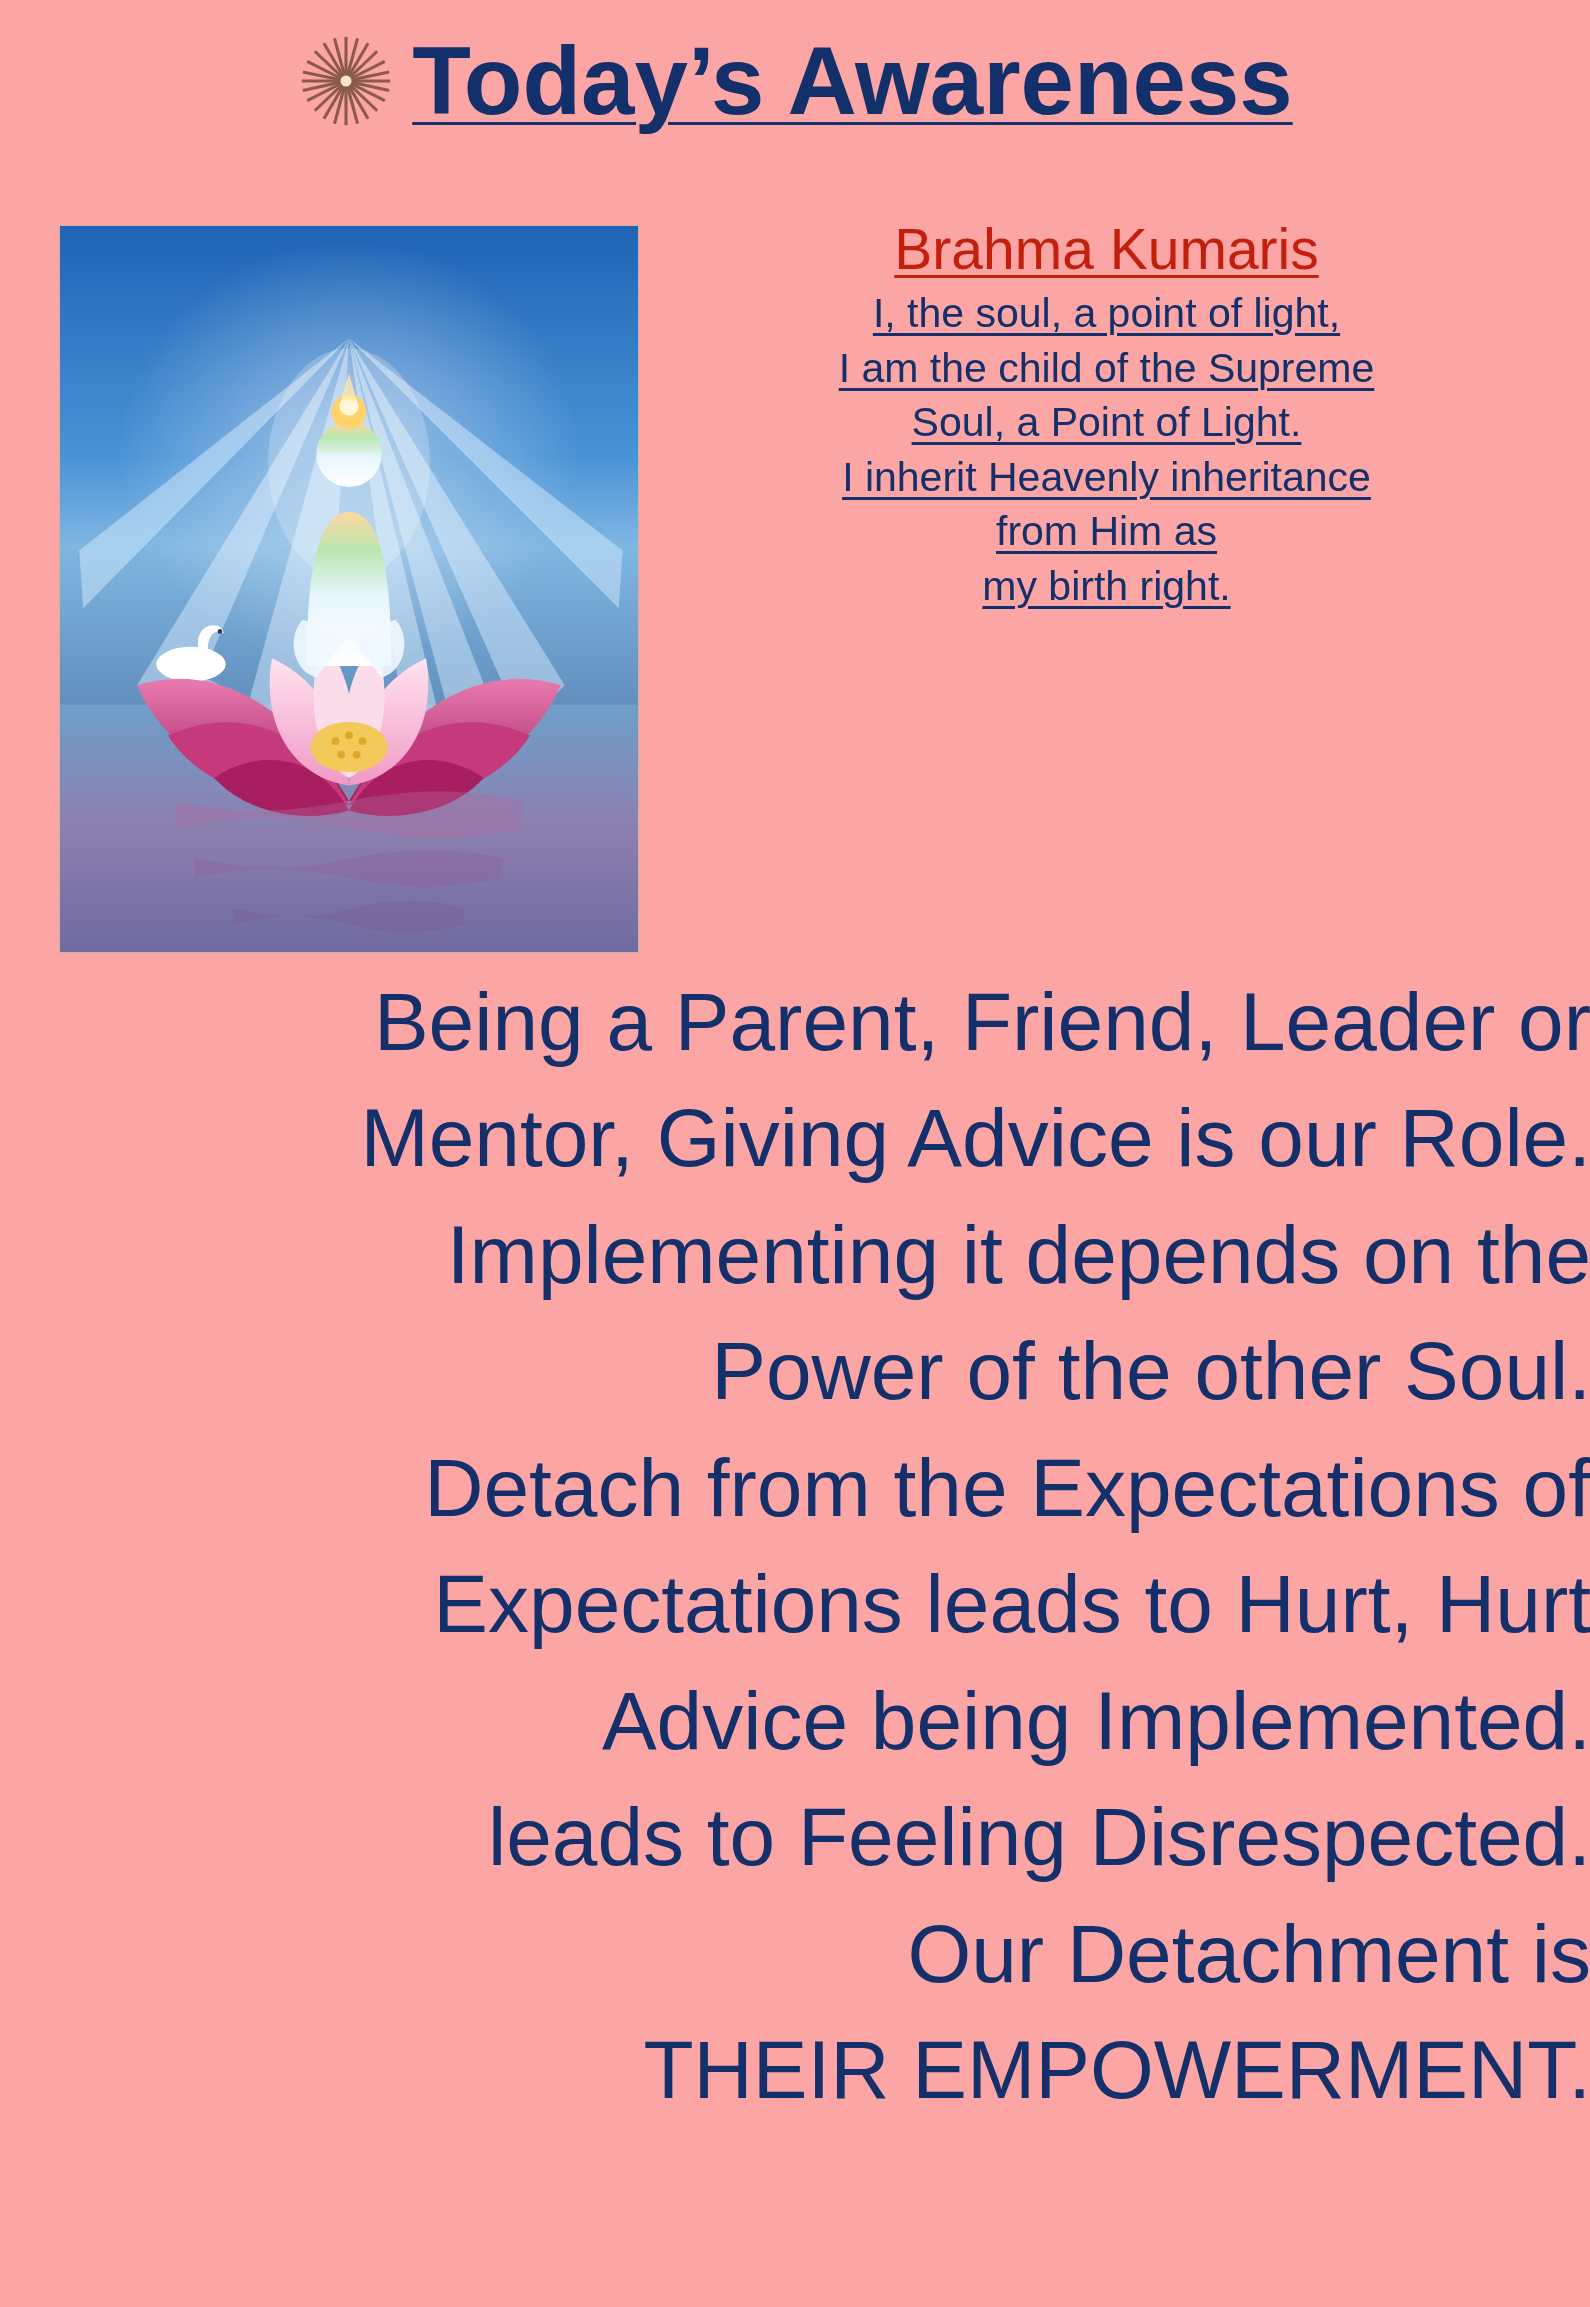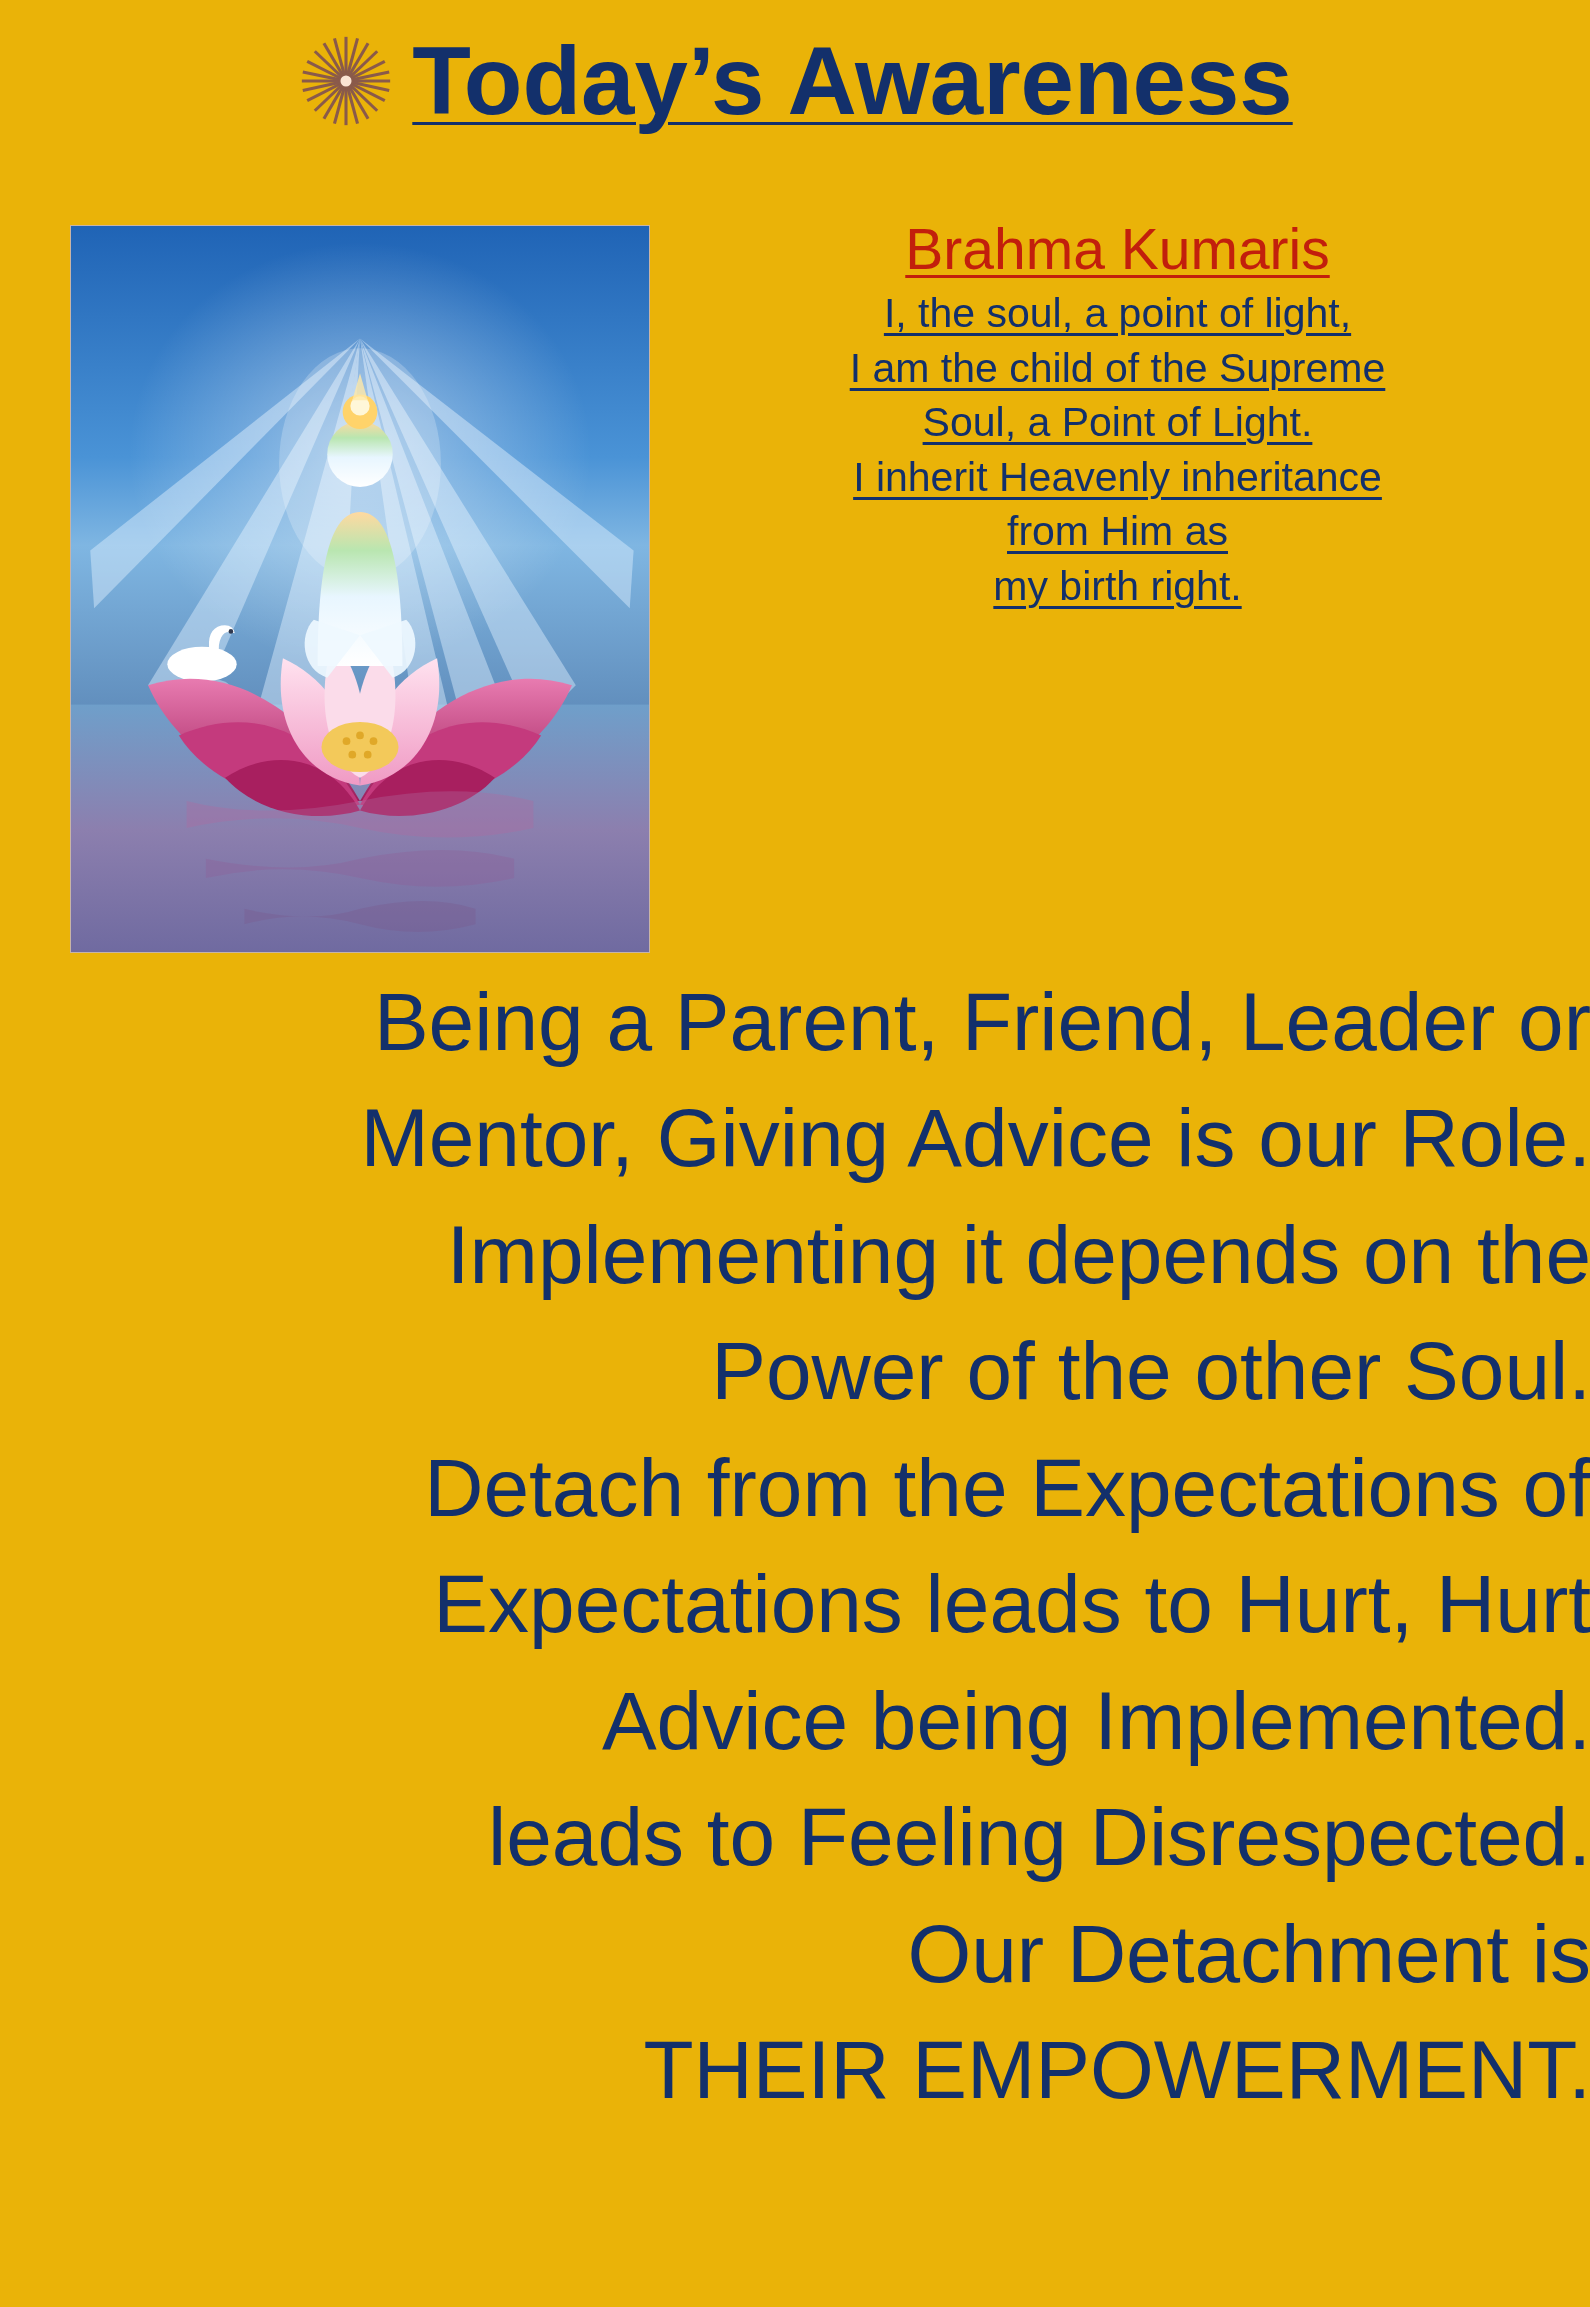--- a/index.html
+++ b/index.html
@@ -12,21 +12,21 @@
     background: #fbe3d2;
     font-family: "Liberation Sans", sans-serif;
     color: #13306b;
     overflow: hidden;
   }
 
   .page {
     position: relative;
     width: 1591px;
     height: 2307px;
-    background: #eab308;
+    background: #fca5a5;
     box-sizing: border-box;
   }
 
   
   .header {
     position: absolute;
     top: 31px;
     left: 0;
     width: 1591px;
     display: flex;
@@ -48,21 +48,21 @@
     text-decoration: underline;
     text-underline-offset: 7.7px;
     text-decoration-thickness: 3.2px;
     white-space: nowrap;
   }
 
   
   .top-section {
     position: absolute;
     top: 212px;
-    left: 12px;
+    left: 1px;
     width: 1459px;
     height: 758px;
   }
 
   .lotus-figure {
     position: absolute;
     left: 58px;
     top: 13px;
     width: 578px;
     height: 726px;

